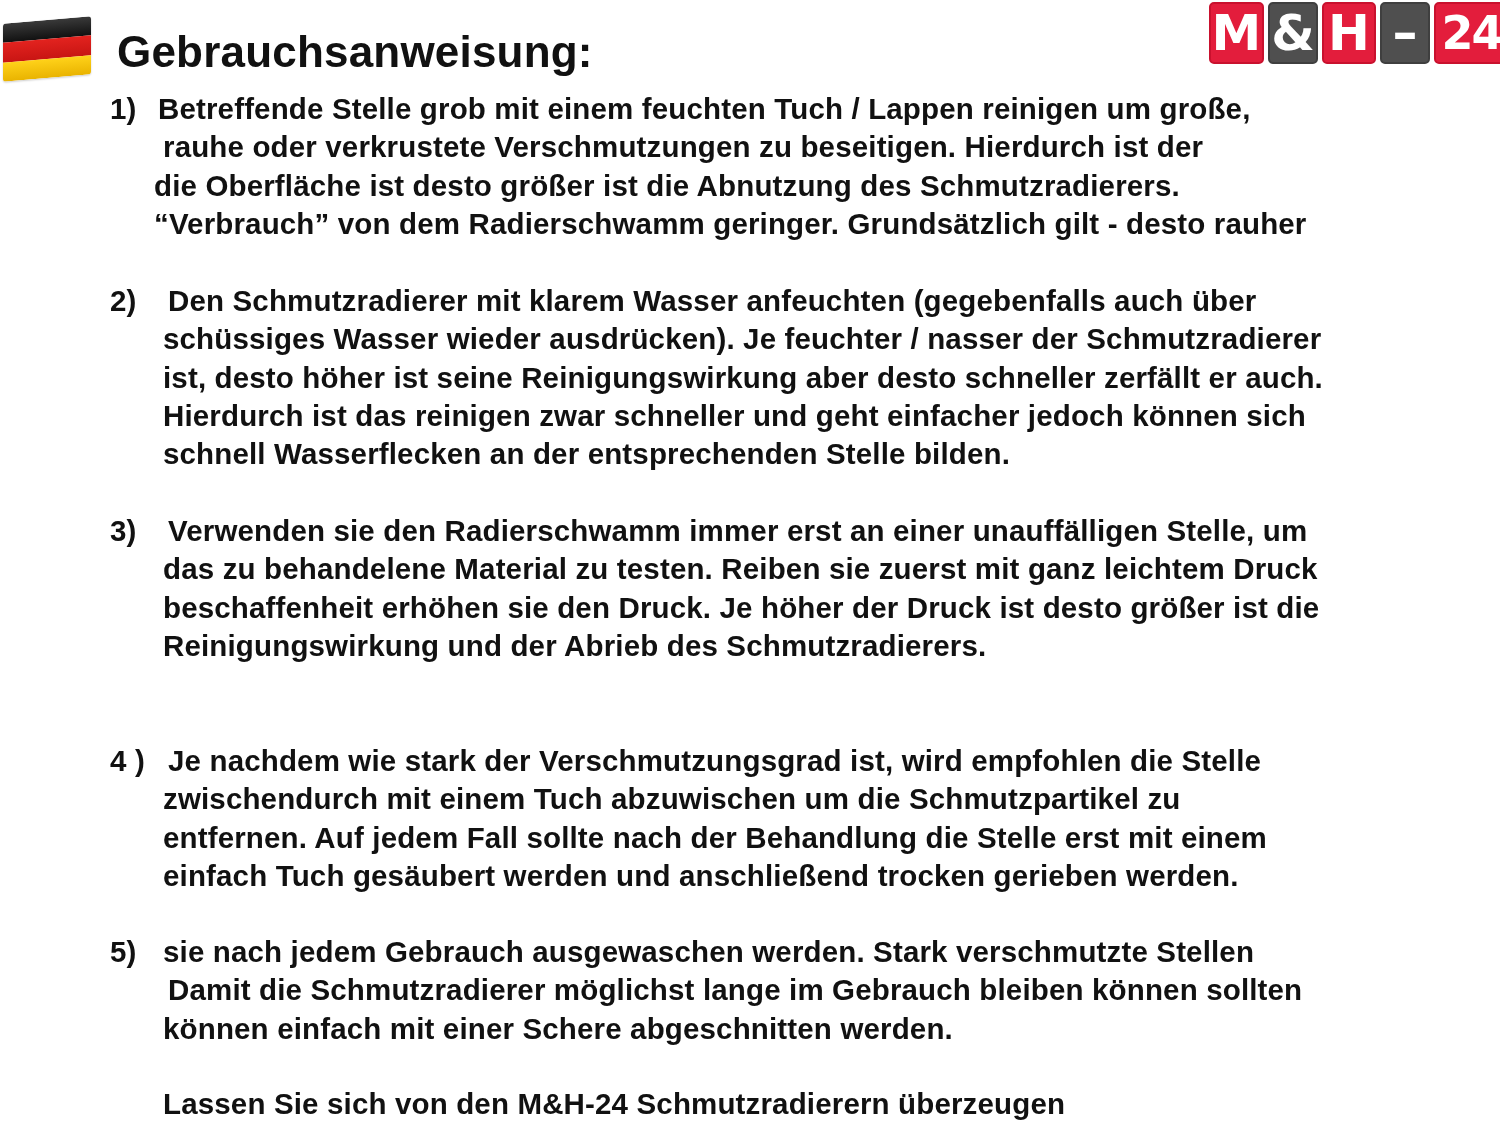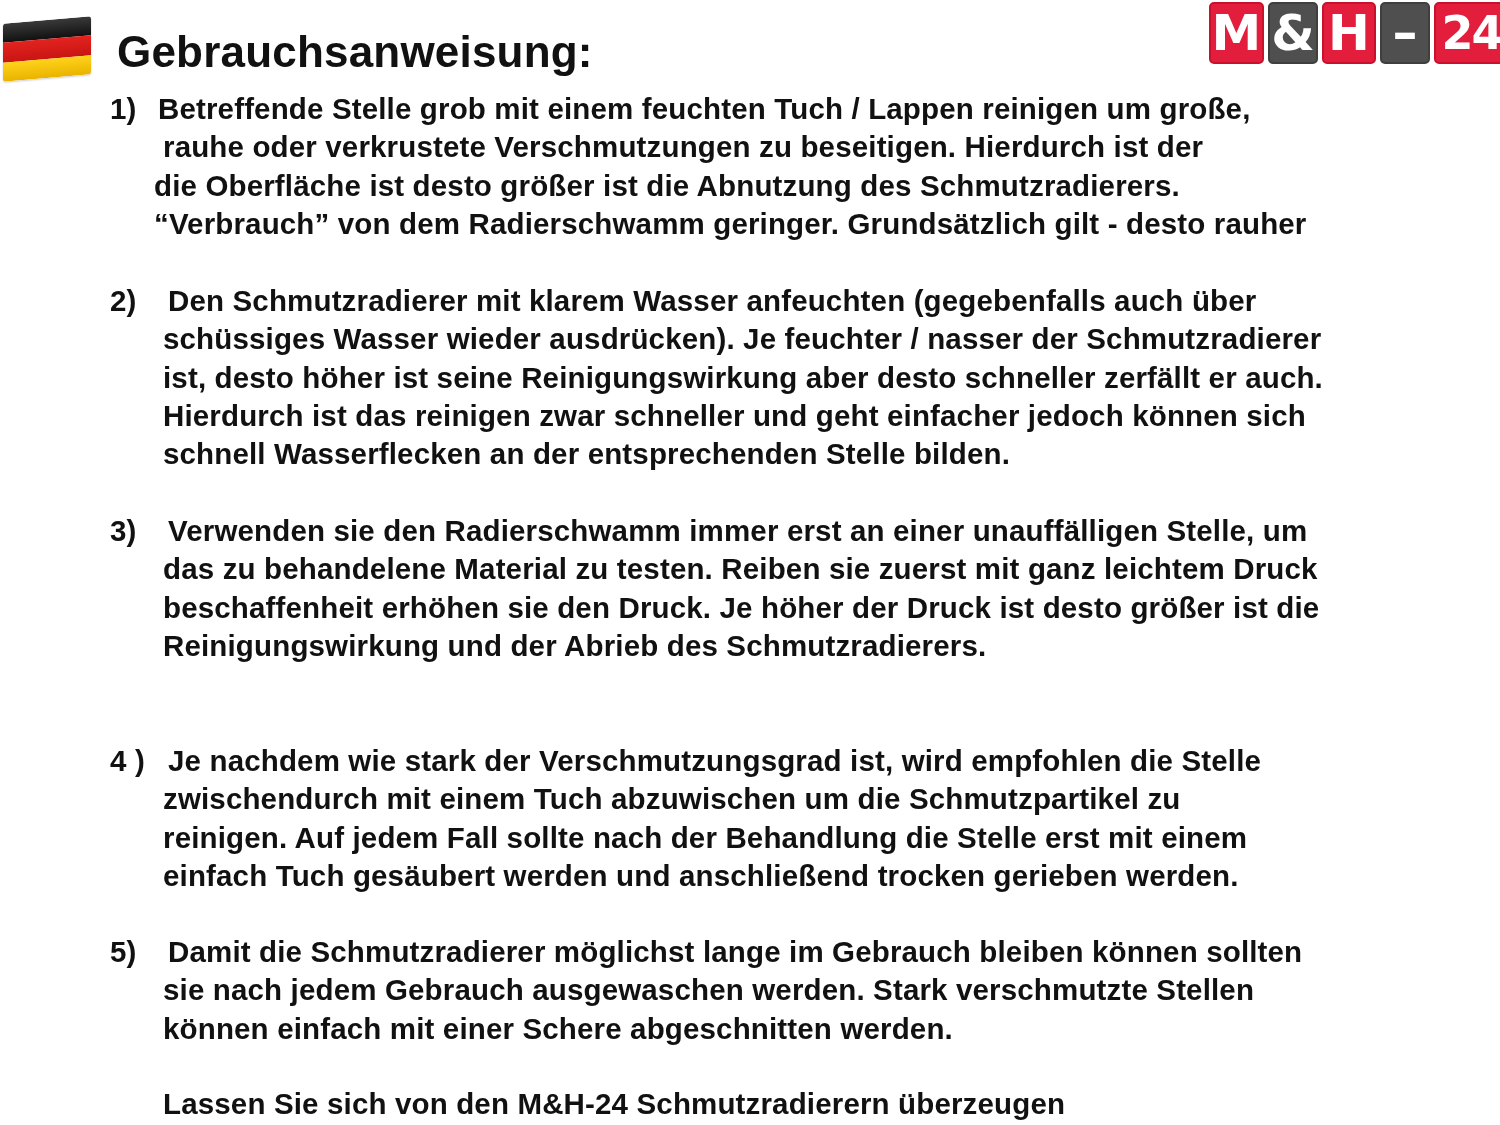--- a/index.html
+++ b/index.html
@@ -83,25 +83,25 @@
     <span class="line" style="margin-left:58px;">Verwenden sie den Radierschwamm immer erst an einer unauffälligen Stelle, um</span>
     <span class="line" style="margin-left:53px;">das zu behandelene Material zu testen. Reiben sie zuerst mit ganz leichtem Druck</span>
     <span class="line" style="margin-left:53px;">beschaffenheit erhöhen sie den Druck. Je höher der Druck ist desto größer ist die</span>
     <span class="line" style="margin-left:53px;">Reinigungswirkung und der Abrieb des Schmutzradierers.</span>
   </div>
 
   <div class="step" style="left:110px; top:742px;">
     <span class="num">4 )</span>
     <span class="line" style="margin-left:58px;">Je nachdem wie stark der Verschmutzungsgrad ist, wird empfohlen die Stelle</span>
     <span class="line" style="margin-left:53px;">zwischendurch mit einem Tuch abzuwischen um die Schmutzpartikel zu</span>
-    <span class="line" style="margin-left:53px;">reinigen. Auf jedem Fall sollte nach der Behandlung die Stelle erst mit einem</span>
+    <span class="line" style="margin-left:53px;">entfernen. Auf jedem Fall sollte nach der Behandlung die Stelle erst mit einem</span>
     <span class="line" style="margin-left:53px;">einfach Tuch gesäubert werden und anschließend trocken gerieben werden.</span>
   </div>
 
   <div class="step" style="left:110px; top:933px;">
     <span class="num">5)</span>
+    <span class="line" style="margin-left:53px;">sie nach jedem Gebrauch ausgewaschen werden. Stark verschmutzte Stellen</span>
     <span class="line" style="margin-left:58px;">Damit die Schmutzradierer möglichst lange im Gebrauch bleiben können sollten</span>
-    <span class="line" style="margin-left:53px;">sie nach jedem Gebrauch ausgewaschen werden. Stark verschmutzte Stellen</span>
     <span class="line" style="margin-left:53px;">können einfach mit einer Schere abgeschnitten werden.</span>
   </div>
 </div>
 
 <div class="closing">Lassen Sie sich von den M&amp;H-24 Schmutzradierern überzeugen</div>
 
 </body></html>

